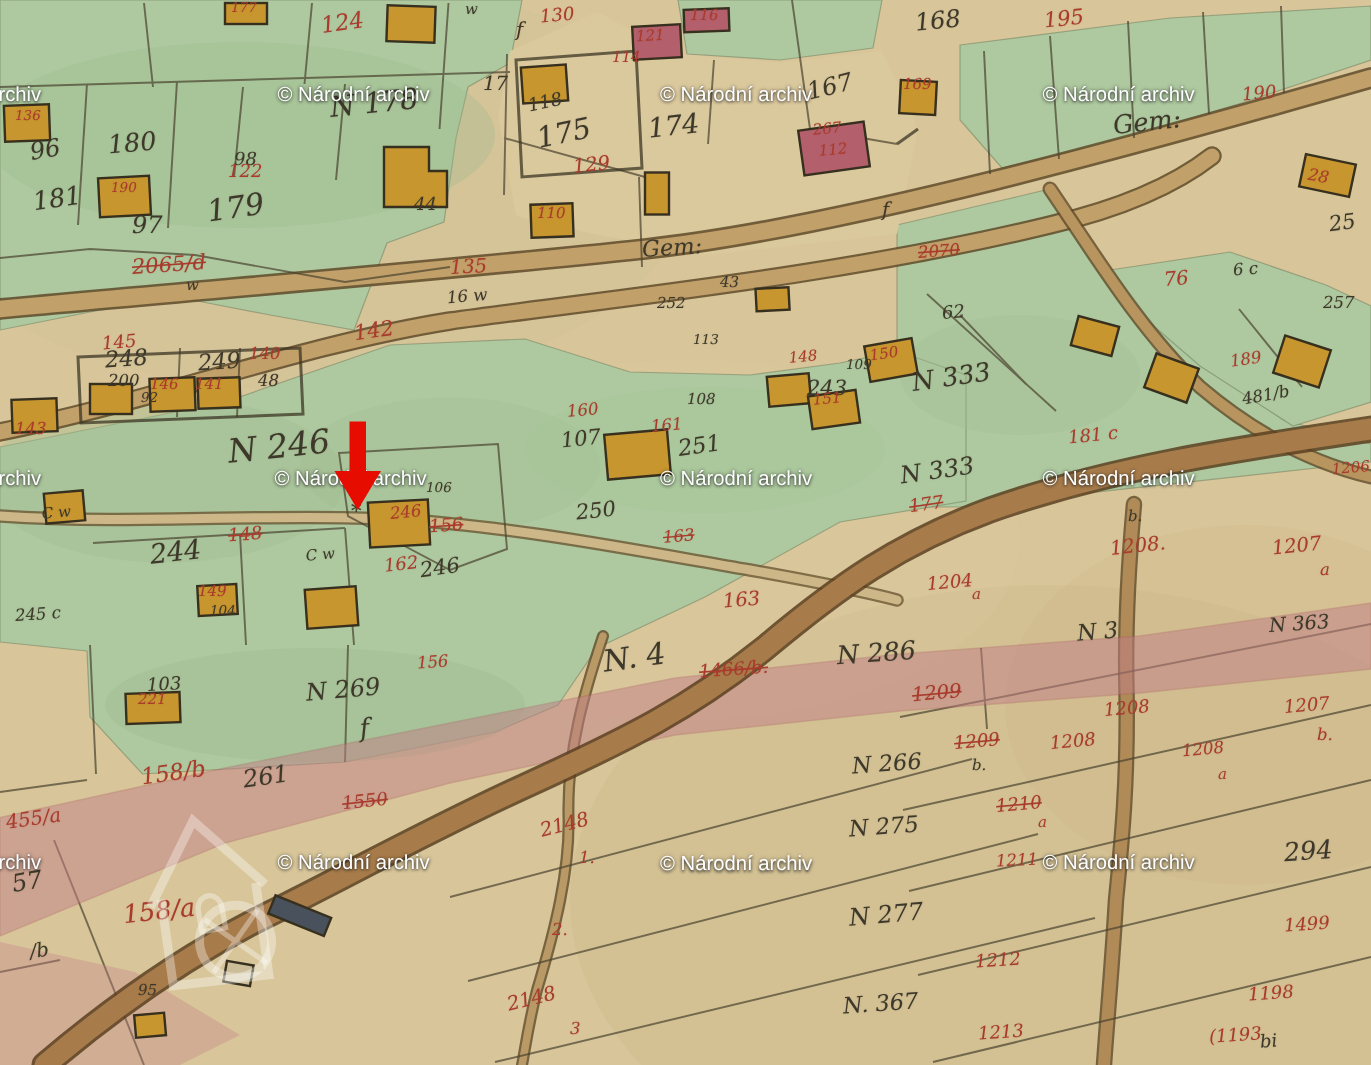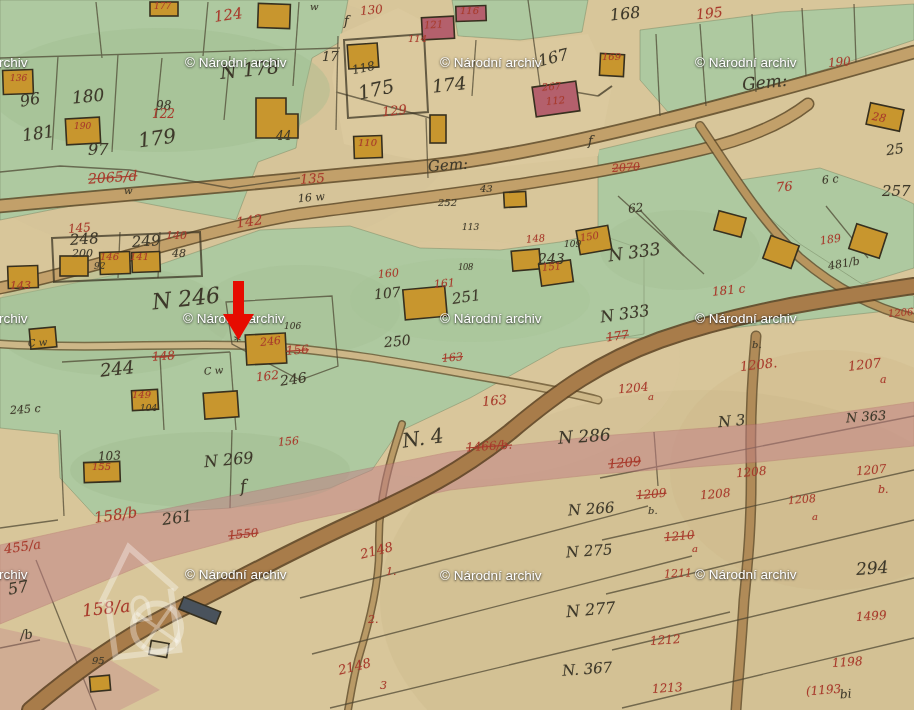--- a/index.html
+++ b/index.html
@@ -182,32 +182,32 @@
       <div class="map-label ink-black" style="left: 294px; top: 50px; font-size: 13px; margin-left: 28px;">17</div>
       <div class="map-label ink-black" style="left: 276px; top: 130px; font-size: 12px;">44</div>
       <div class="map-label ink-black" style="left: 352px; top: 62px; font-size: 12px; transform: rotate(-12deg);">118</div>
       <div class="map-label ink-black" style="left: 358px; top: 80px; font-size: 19px; transform: rotate(-12deg);">175</div>
       <div class="map-label ink-black" style="left: 432px; top: 76px; font-size: 18px; transform: rotate(-6deg);">174</div>
       <div class="map-label ink-black" style="left: 538px; top: 50px; font-size: 16px; transform: rotate(-14deg);">167</div>
       <div class="map-label ink-black" style="left: 610px; top: 6px; font-size: 16px; transform: rotate(-6deg);">168</div>
       <div class="map-label ink-black" style="left: 428px; top: 158px; font-size: 15px; transform: rotate(-4deg);">Gem:</div>
       <div class="map-label ink-black" style="left: 742px; top: 74px; font-size: 17px; transform: rotate(-6deg);">Gem:</div>
       <div class="map-label ink-black" style="left: 886px; top: 142px; font-size: 14px; transform: rotate(-8deg);">25</div>
-      <div class="map-label ink-black" style="left: 882px; top: 184px; font-size: 15px;">257</div>
+      <div class="map-label ink-black" style="left: 882px; top: 196px; font-size: 11px;">257</div>
       <div class="map-label ink-black" style="left: 628px; top: 202px; font-size: 12px; transform: rotate(-5deg);">62</div>
       <div class="map-label ink-black" style="left: 822px; top: 174px; font-size: 11px; transform: rotate(-5deg);">6 c</div>
       <div class="map-label ink-black" style="left: 70px; top: 232px; font-size: 15px; transform: rotate(-4deg);">248</div>
       <div class="map-label ink-black" style="left: 72px; top: 248px; font-size: 11px;">200</div>
       <div class="map-label ink-black" style="left: 132px; top: 234px; font-size: 15px; transform: rotate(-4deg);">249</div>
       <div class="map-label ink-black" style="left: 172px; top: 248px; font-size: 11px;">48</div>
       <div class="map-label ink-black" style="left: 94px; top: 262px; font-size: 9px;">92</div>
       <div class="map-label ink-black" style="left: 152px; top: 288px; font-size: 22px; transform: rotate(-6deg);">N 246</div>
       <div class="map-label ink-black" style="left: 298px; top: 192px; font-size: 11px; transform: rotate(-5deg);">16 w</div>
       <div class="map-label ink-black" style="left: 374px; top: 286px; font-size: 14px; transform: rotate(-6deg);">107</div>
-      <div class="map-label ink-black" style="left: 458px; top: 262px; font-size: 10px; font-family: Liberation Serif, serif;">108</div>
+      <div class="map-label ink-black" style="left: 458px; top: 262px; font-size: 10px;">108</div>
       <div class="map-label ink-black" style="left: 284px; top: 322px; font-size: 9px;">106</div>
       <div class="map-label ink-black" style="left: 452px; top: 290px; font-size: 15px; transform: rotate(-8deg);">251</div>
       <div class="map-label ink-black" style="left: 384px; top: 334px; font-size: 14px; transform: rotate(-6deg);">250</div>
       <div class="map-label ink-black" style="left: 564px; top: 240px; font-size: 9px;">109</div>
       <div class="map-label ink-black" style="left: 538px; top: 252px; font-size: 14px;">243</div>
       <div class="map-label ink-black" style="left: 462px; top: 178px; font-size: 9px; margin-top: 45px;">113</div>
       <div class="map-label ink-black" style="left: 480px; top: 184px; font-size: 10px;">43</div>
       <div class="map-label ink-black" style="left: 438px; top: 198px; font-size: 10px;">252</div>
       <div class="map-label ink-black" style="left: 608px; top: 244px; font-size: 17px; transform: rotate(-8deg);">N 333</div>
       <div class="map-label ink-black" style="left: 600px; top: 306px; font-size: 16px; transform: rotate(-8deg);">N 333</div>
@@ -284,21 +284,21 @@
       <div class="map-label ink-red" style="left: 712px; top: 284px; font-size: 12px; transform: rotate(-6deg);">181 c</div>
       <div class="map-label ink-red strike" style="left: 606px; top: 330px; font-size: 12px; transform: rotate(-8deg);">177</div>
       <div class="map-label ink-red" style="left: 820px; top: 234px; font-size: 11px; transform: rotate(-8deg);">189</div>
       <div class="map-label ink-red" style="left: 888px; top: 308px; font-size: 10px; transform: rotate(-5deg);">1206</div>
       <div class="map-label ink-red" style="left: 740px; top: 358px; font-size: 13px; transform: rotate(-6deg);">1208.</div>
       <div class="map-label ink-red" style="left: 848px; top: 358px; font-size: 13px; transform: rotate(-6deg);">1207</div>
       <div class="map-label ink-red" style="left: 880px; top: 374px; font-size: 11px;">a</div>
       <div class="map-label ink-red" style="left: 618px; top: 382px; font-size: 12px; transform: rotate(-5deg);">1204</div>
       <div class="map-label ink-red" style="left: 648px; top: 392px; font-size: 10px;">a</div>
       <div class="map-label ink-red" style="left: 278px; top: 436px; font-size: 11px; transform: rotate(-4deg);">156</div>
-      <div class="map-label ink-red" style="left: 92px; top: 462px; font-size: 10px;">155</div>
+      <div class="map-label ink-red" style="left: 92px; top: 462px; font-size: 10px;">221</div>
       <div class="map-label ink-red" style="left: 94px; top: 508px; font-size: 15px; transform: rotate(-8deg);">158/b</div>
       <div class="map-label ink-red strike" style="left: 228px; top: 528px; font-size: 12px; transform: rotate(-6deg);">1550</div>
       <div class="map-label ink-red" style="left: 4px; top: 540px; font-size: 13px; transform: rotate(-8deg);">455/a</div>
       <div class="map-label ink-red" style="left: 82px; top: 600px; font-size: 17px; transform: rotate(-6deg);">158/a</div>
       <div class="map-label ink-red strike" style="left: 466px; top: 440px; font-size: 12px; transform: rotate(-4deg);">1466/b.</div>
       <div class="map-label ink-red" style="left: 360px; top: 544px; font-size: 13px; transform: rotate(-14deg);">2148</div>
       <div class="map-label ink-red" style="left: 386px; top: 566px; font-size: 11px;">1.</div>
       <div class="map-label ink-red" style="left: 368px; top: 614px; font-size: 11px;">2.</div>
       <div class="map-label ink-red" style="left: 338px; top: 660px; font-size: 13px; transform: rotate(-14deg);">2148</div>
       <div class="map-label ink-red" style="left: 380px; top: 680px; font-size: 11px;">3</div>

